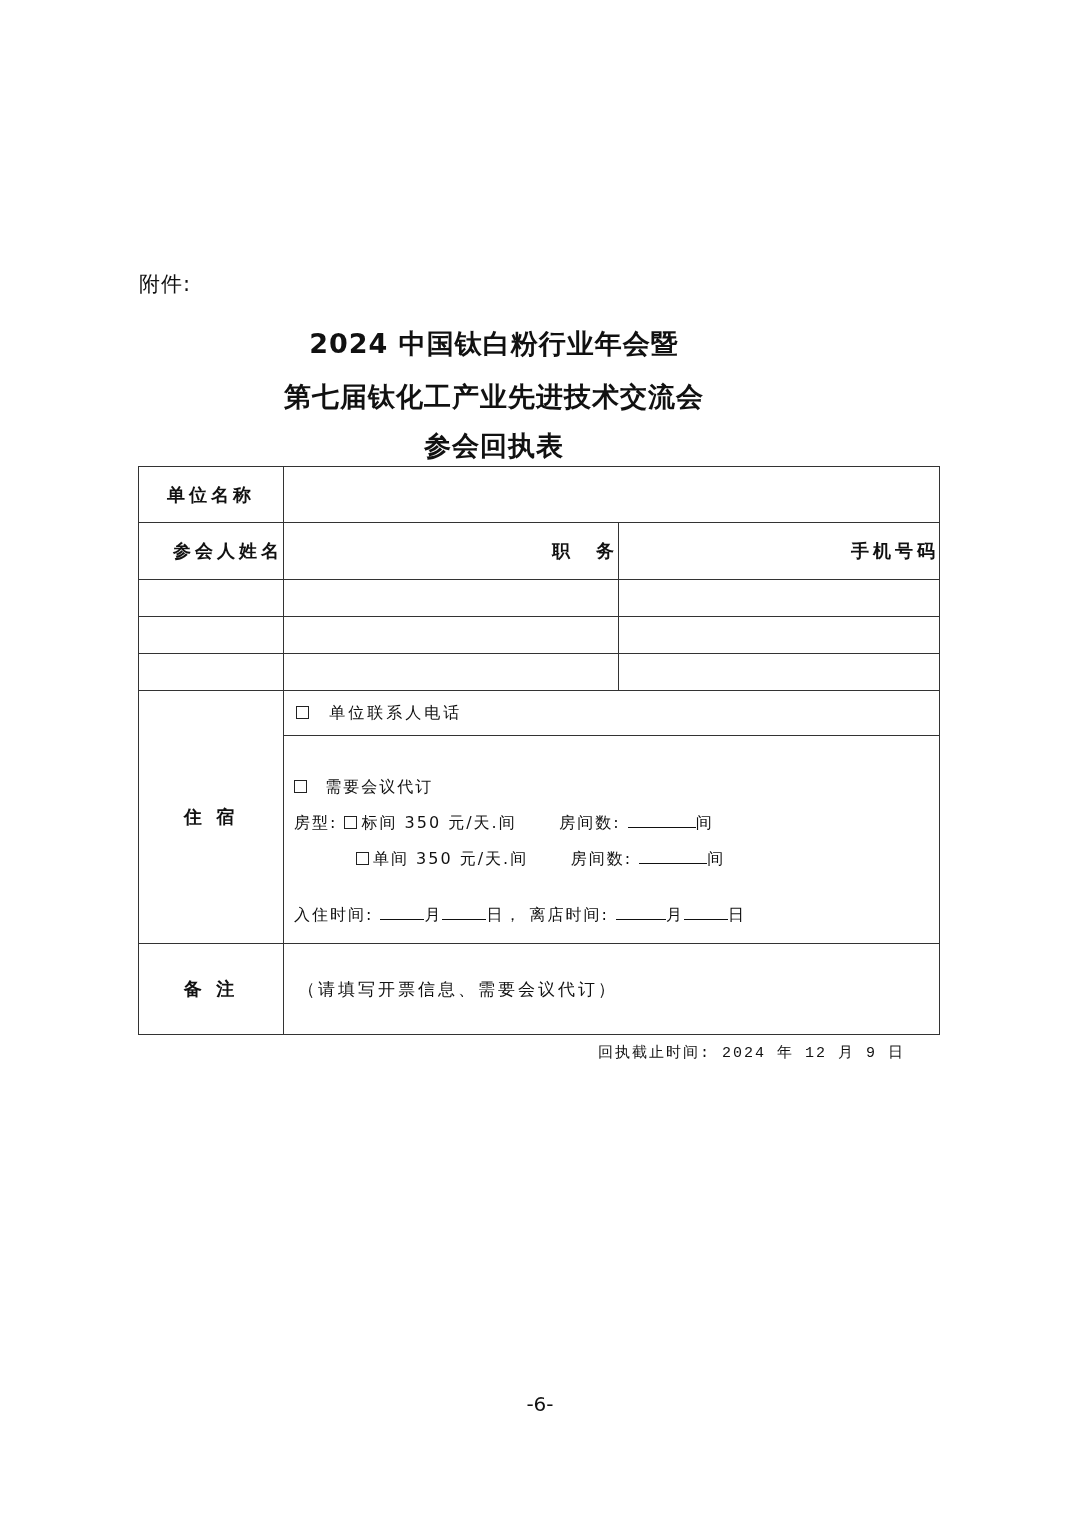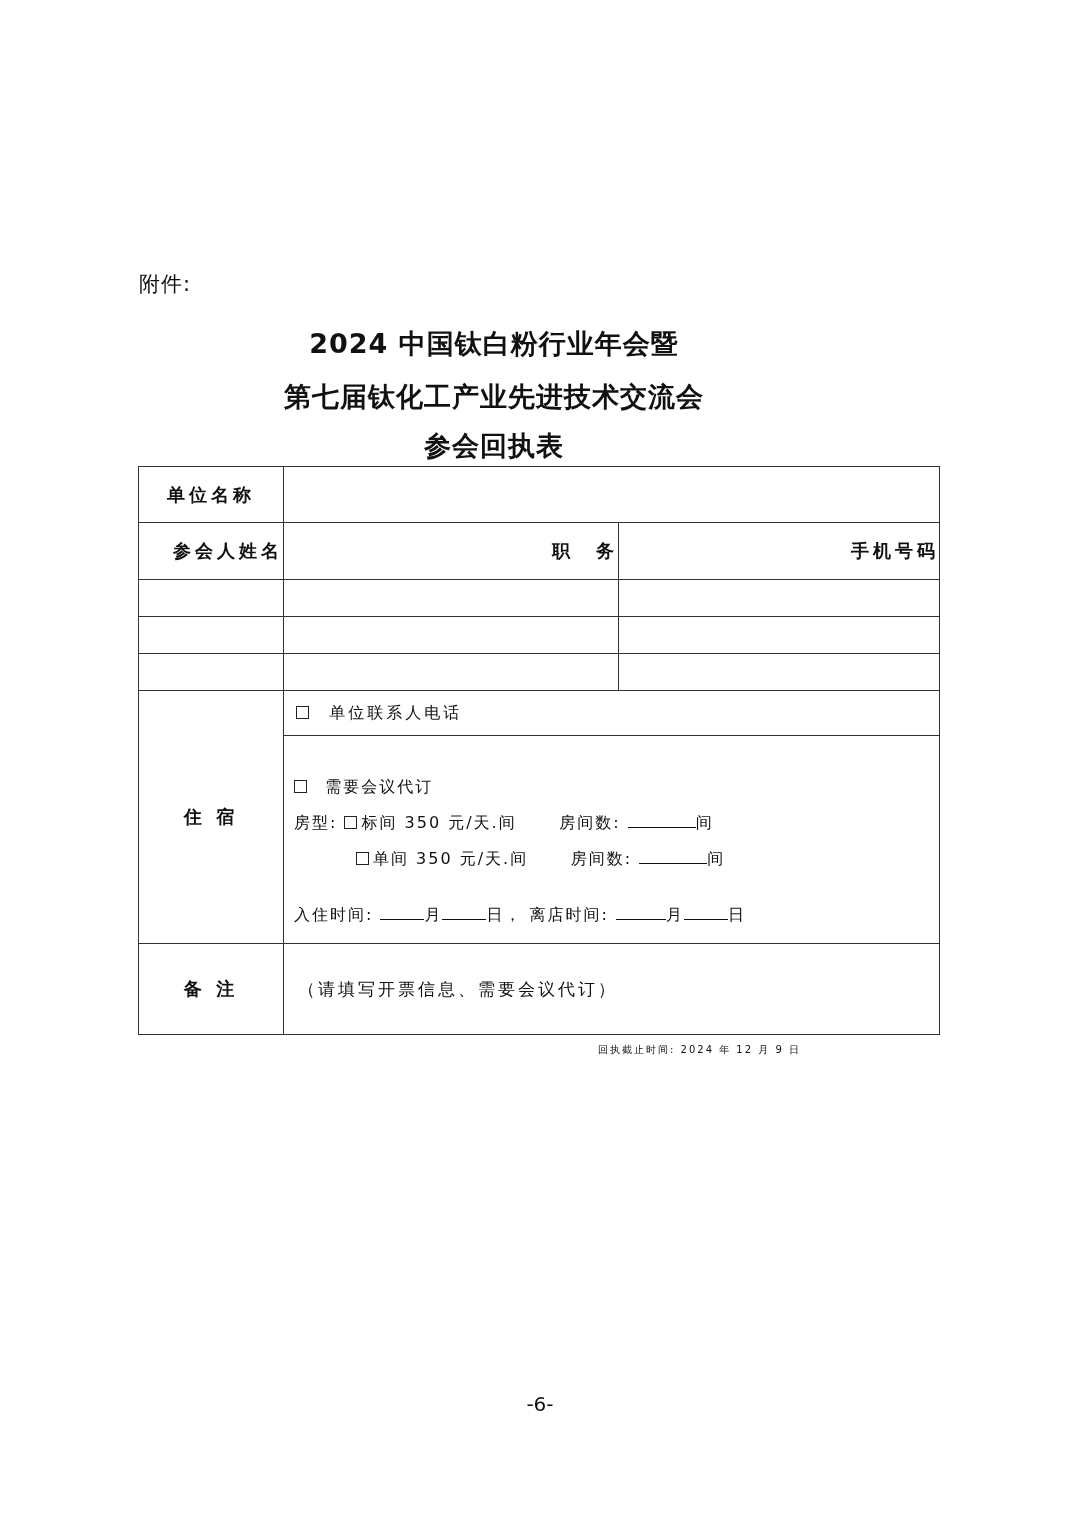--- a/index.html
+++ b/index.html
@@ -17,21 +17,21 @@
   .c1 { width: 145px; }
   .c2 { width: 335px; }
   .rowh1 td { height: 55px; }
   .rowh2 td { height: 56px; text-align: right; }
   .rowe td { height: 36px; }
   .opt { padding-left: 12px !important; font-size: 16px !important; letter-spacing: 3px; height: 44px; }
   .lodge { padding: 0 10px !important; font-size: 16px !important; letter-spacing: 2px; height: 207px; }
   .line { height: 36px; line-height: 36px; white-space: nowrap; }
   .blank { display: inline-block; border-bottom: 1px solid #111; height: 18px; vertical-align: baseline; }
   .remark { padding-left: 14px !important; font-size: 17px !important; letter-spacing: 3px; height: 90px; }
-  .deadline { position: absolute; left: 598px; top: 1043px; font-size: 10px; letter-spacing: 2px; }
+  .deadline { position: absolute; left: 598px; top: 1043px; font-size: 15px; letter-spacing: 2px; font-family: Liberation Mono, monospace; }
   .pageno { position: absolute; left: 0; width: 1080px; top: 1392px; text-align: center; font-size: 20px; }
   .chk { display: inline-block; width: 11px; height: 11px; border: 1px solid #222; margin-right: 4px; vertical-align: -1px; }
 </style>
 </head>
 <body>
 
 <div class="attach">附件:</div>
 <div class="title t1">2024 中国钛白粉行业年会暨</div>
 <div class="title t2">第七届钛化工产业先进技术交流会</div>
 <div class="title t3">参会回执表</div>

